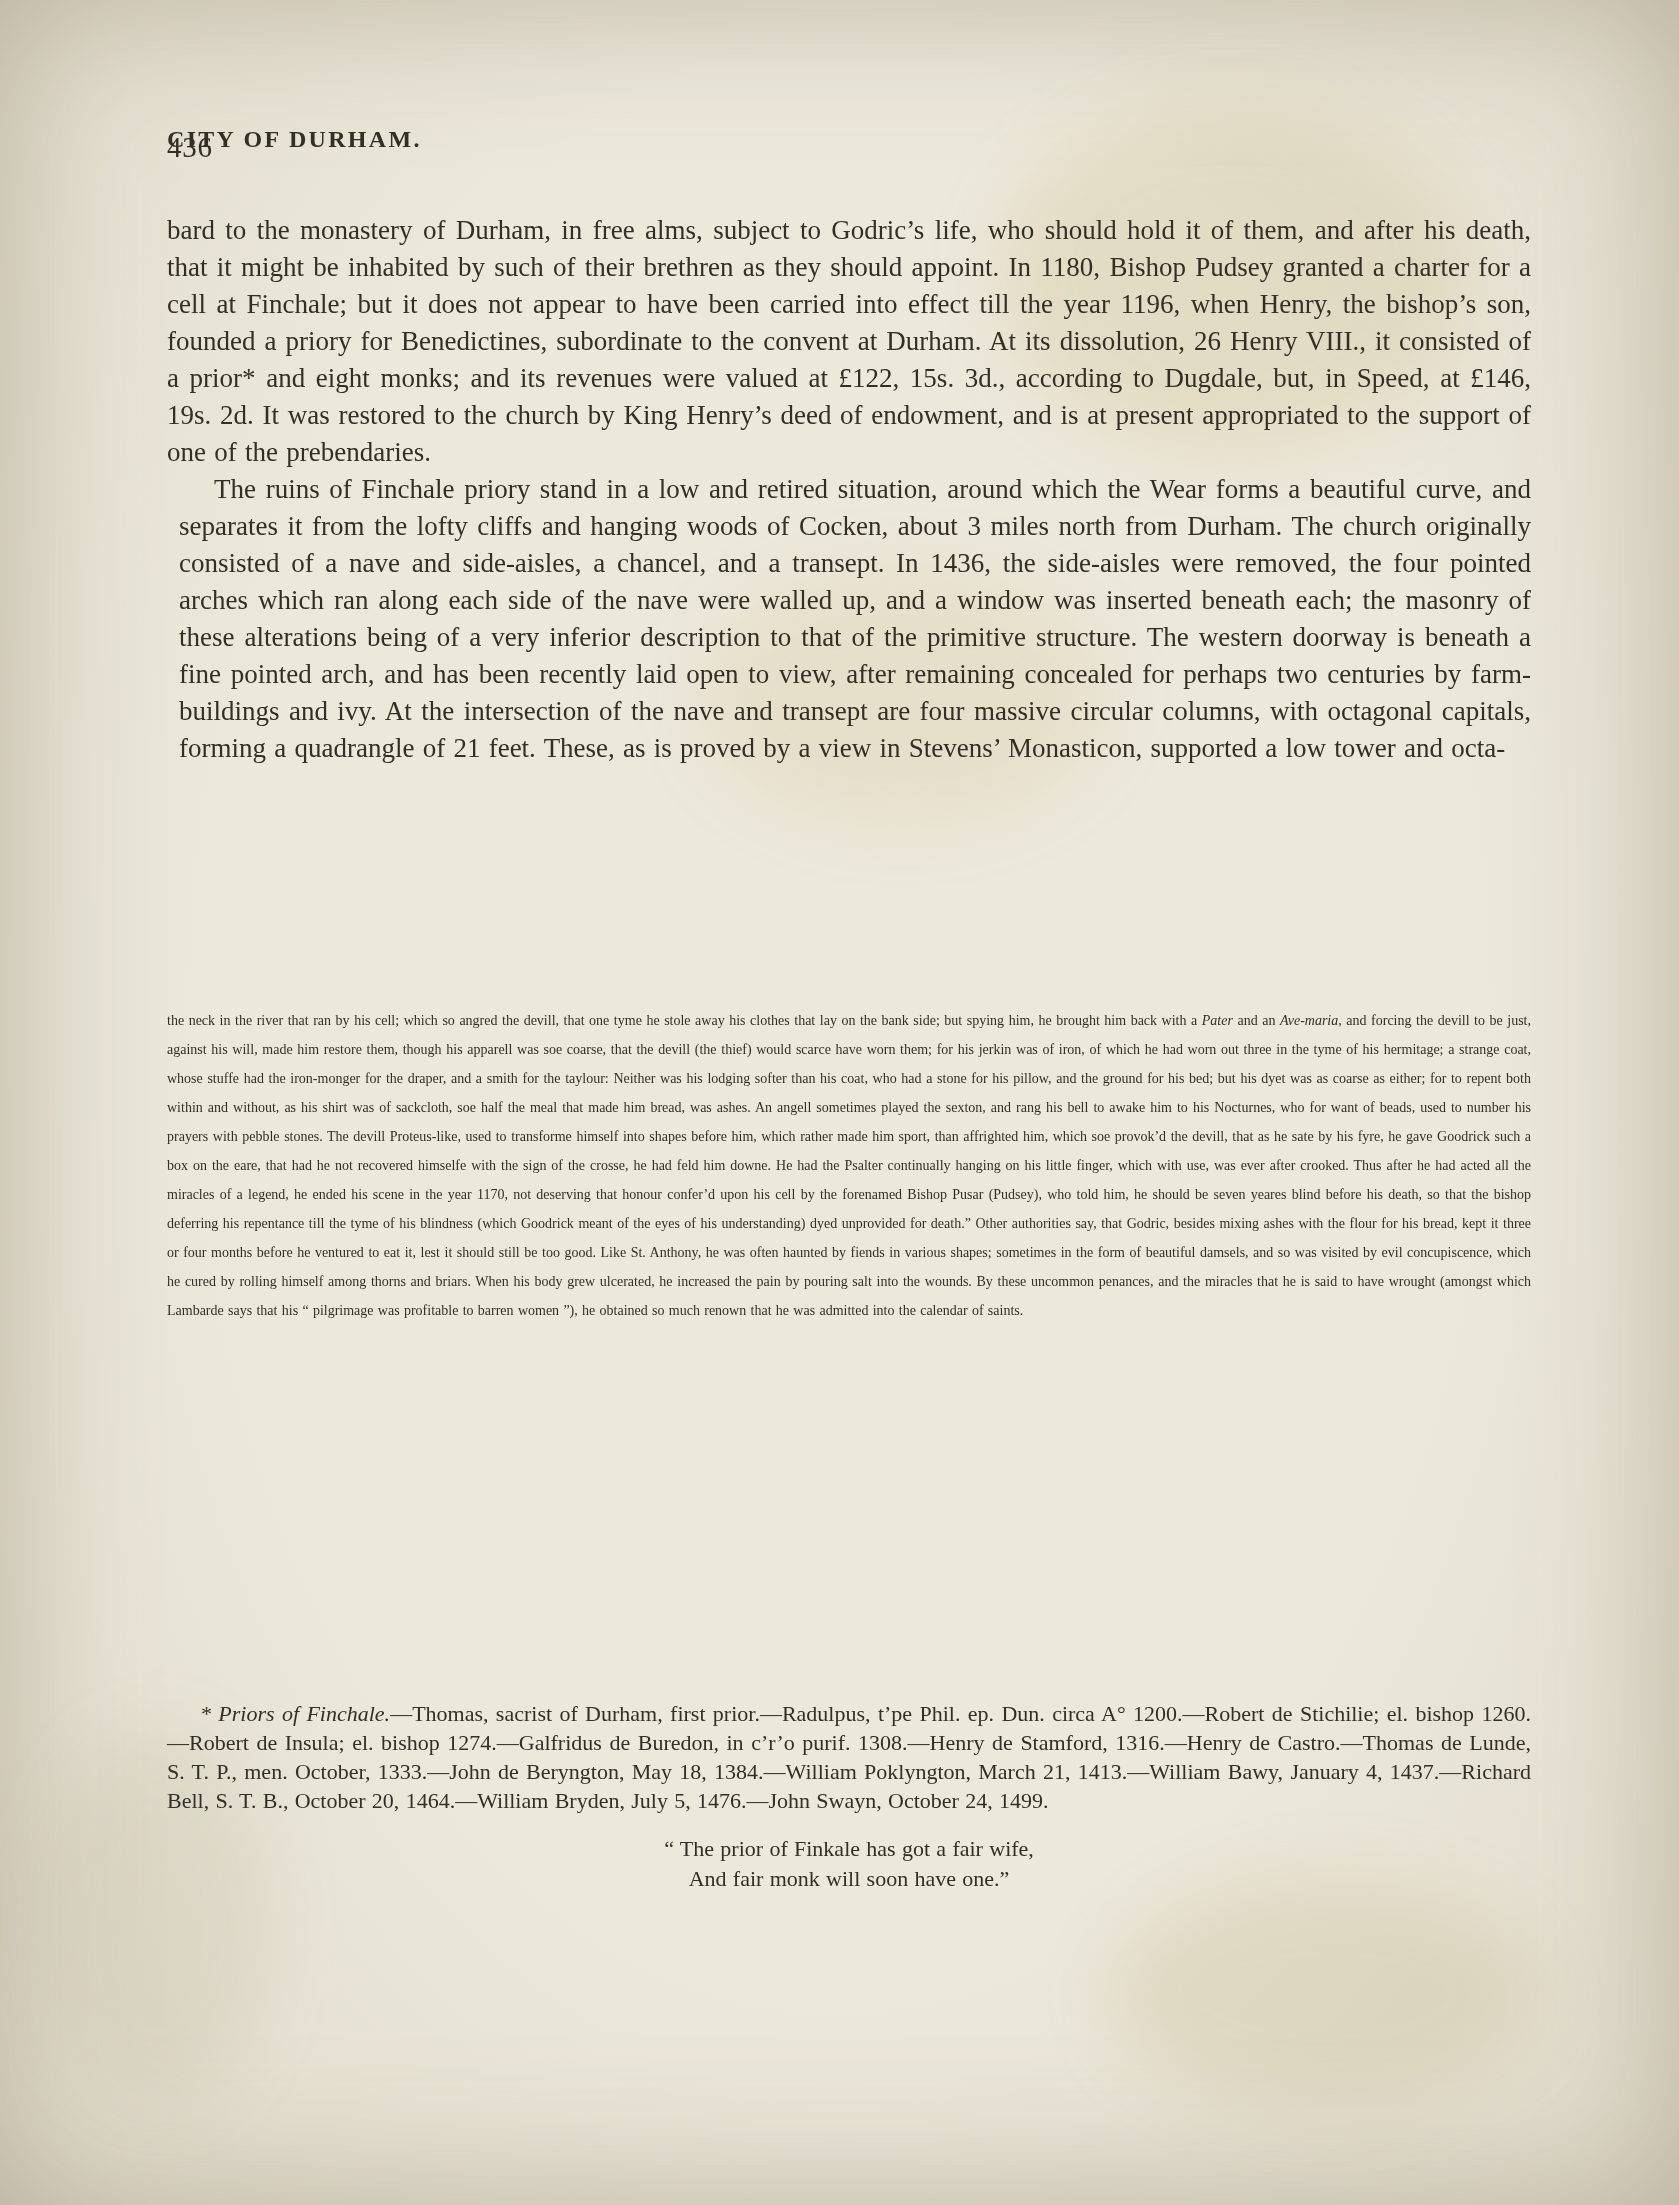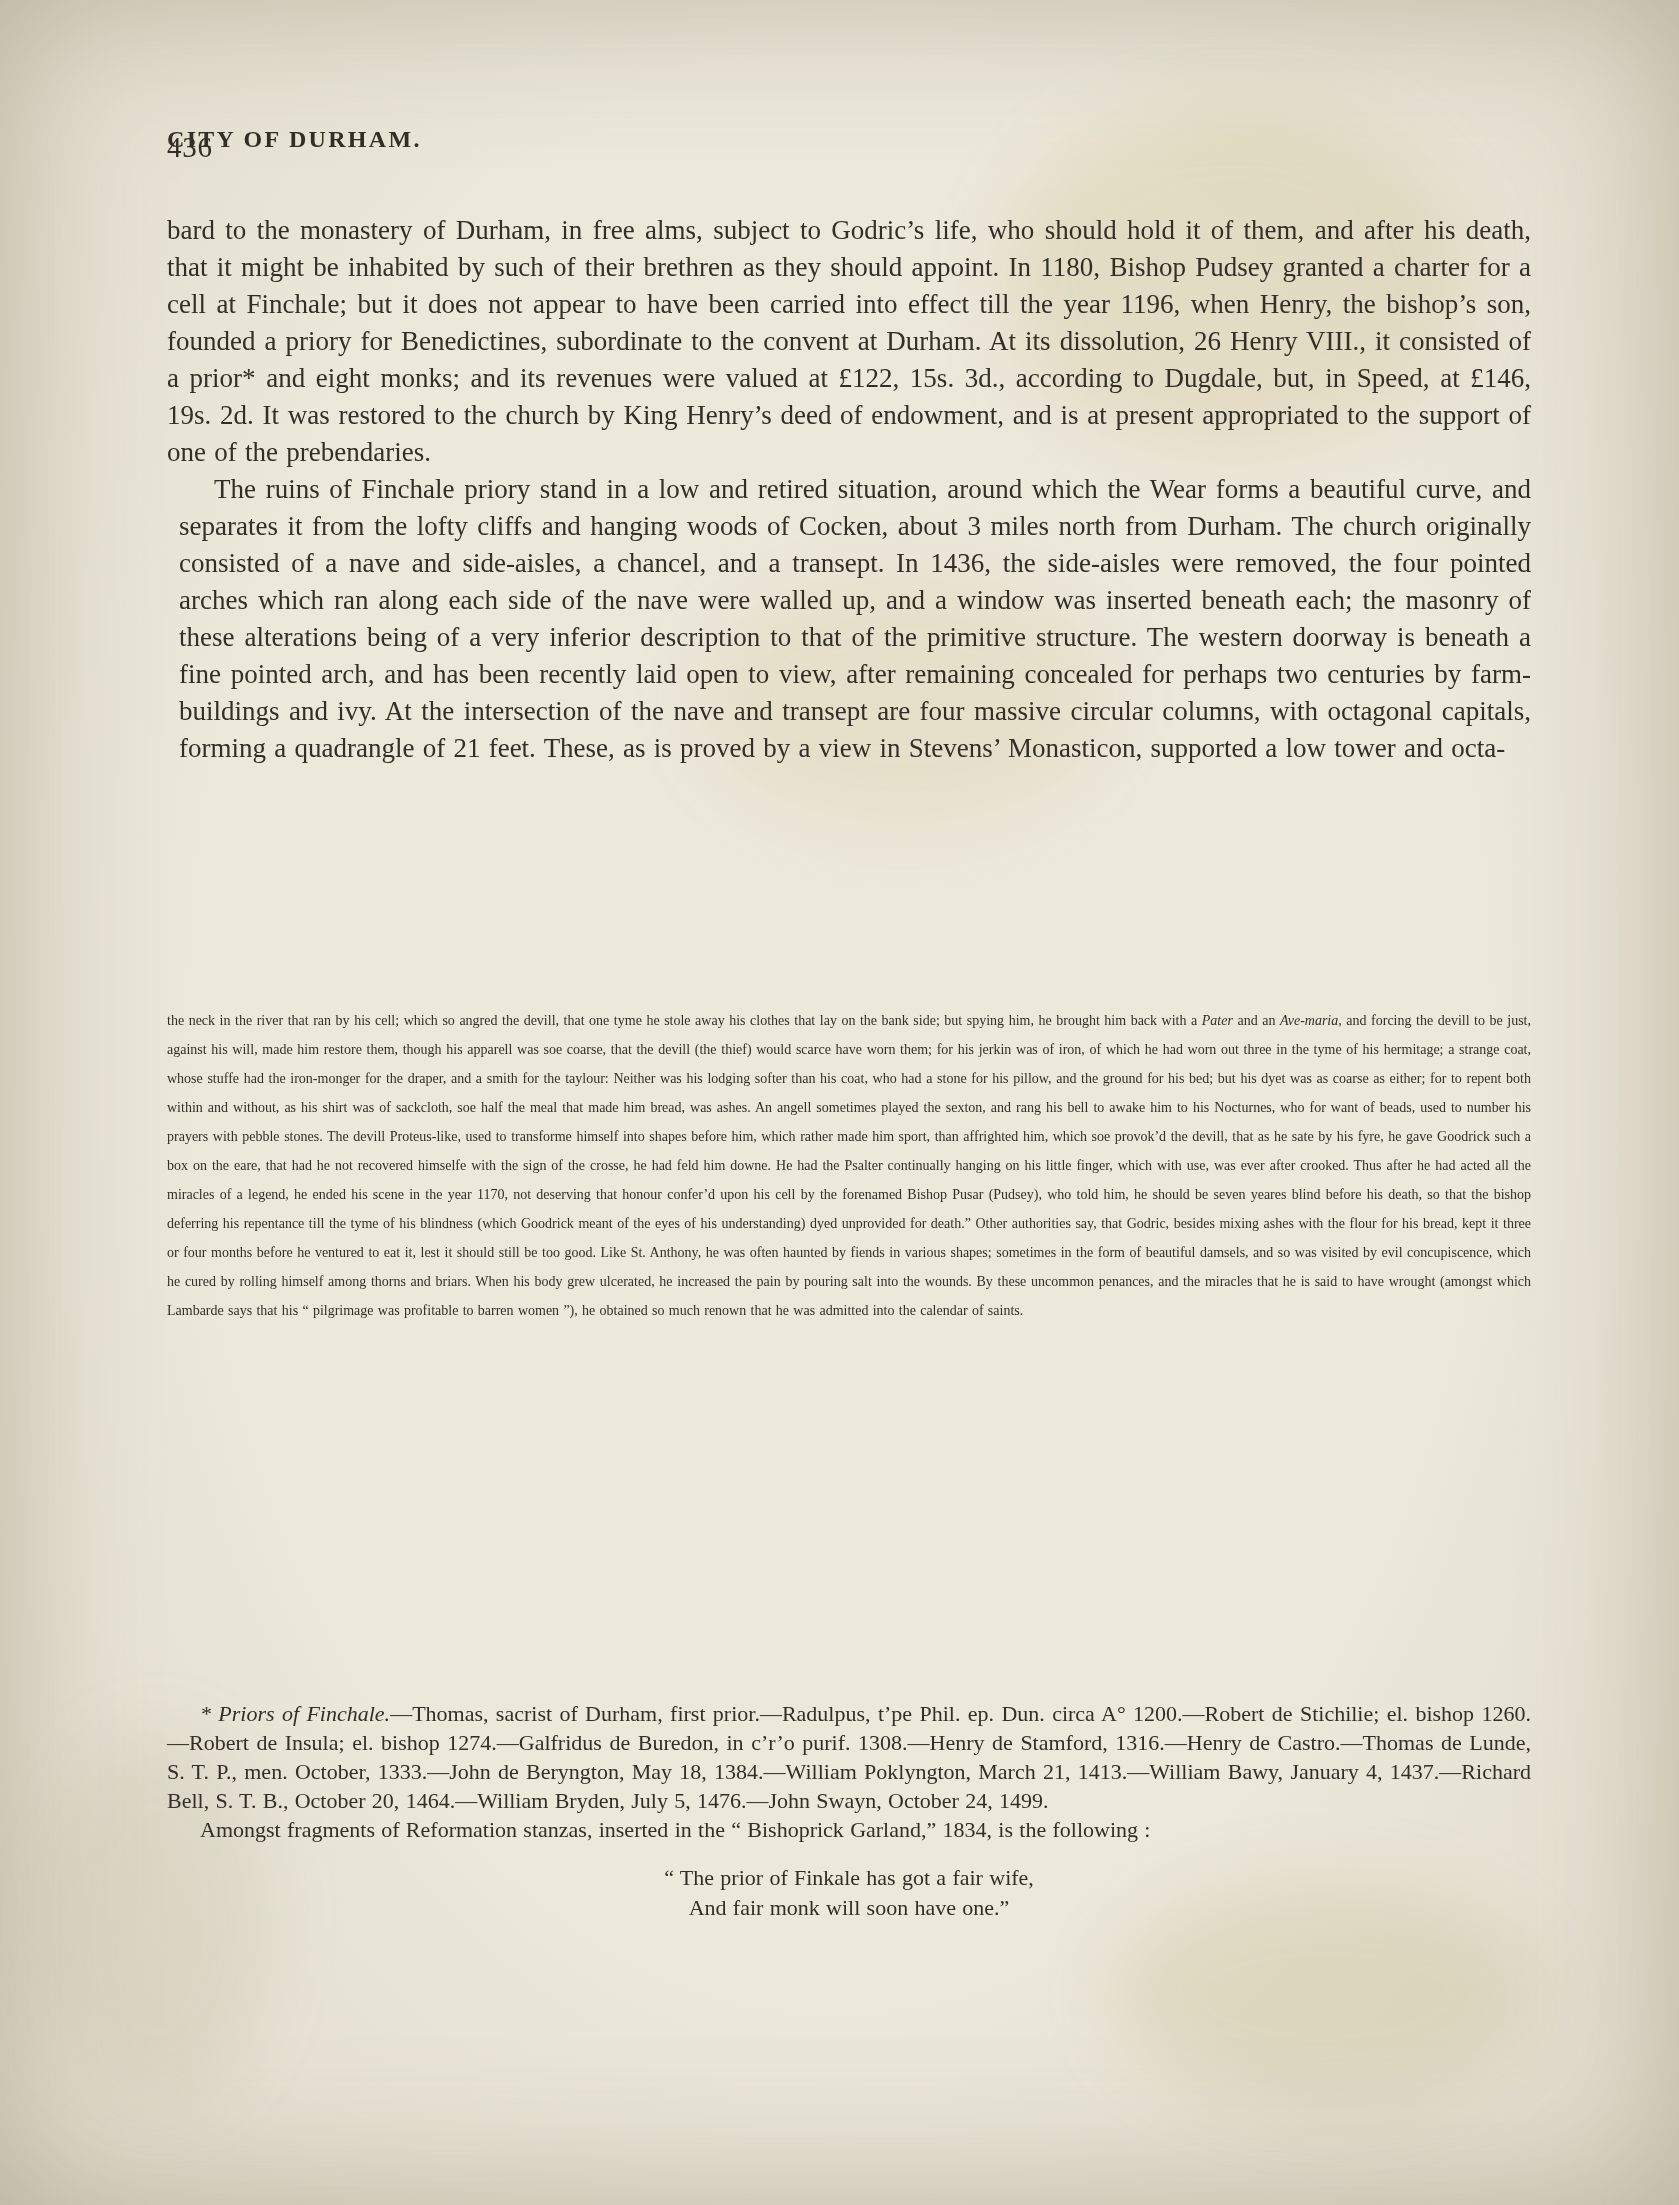--- a/index.html
+++ b/index.html
@@ -114,21 +114,20 @@
     <p>bard to the monastery of Durham, in free alms, subject to Godric’s life, who should hold it of them, and after his death, that it might be inhabited by such of their brethren as they should appoint. In 1180, Bishop Pudsey granted a charter for a cell at Finchale; but it does not appear to have been carried into effect till the year 1196, when Henry, the bishop’s son, founded a priory for Benedictines, subordinate to the convent at Durham.  At its dissolution, 26 Henry VIII., it consisted of a prior* and eight monks; and its revenues were valued at £122, 15s. 3d., according to Dugdale, but, in Speed, at £146, 19s. 2d.  It was restored to the church by King Henry’s deed of endowment, and is at present appropriated to the support of one of the prebendaries.</p>
     <p class="indented">The ruins of Finchale priory stand in a low and retired situation, around which the Wear forms a beautiful curve, and separates it from the lofty cliffs and hanging woods of Cocken, about 3 miles north from Durham.  The church originally consisted of a nave and side-aisles, a chancel, and a transept.  In 1436, the side-aisles were removed, the four pointed arches which ran along each side of the nave were walled up, and a window was inserted beneath each; the masonry of these alterations being of a very inferior description to that of the primitive structure.  The western doorway is beneath a fine pointed arch, and has been recently laid open to view, after remaining concealed for perhaps two centuries by farm-buildings and ivy.  At the intersection of the nave and transept are four massive circular columns, with octagonal capitals, forming a quadrangle of 21 feet.  These, as is proved by a view in Stevens’ Monasticon, supported a low tower and octa-</p>
   </div>
 
   <div class="small-text">
     <p><span>the neck in the river that ran by his cell; which so angred the devill, that one tyme he stole away his clothes that lay on the bank side; but spying him, he brought him back with a </span><i>Pater</i><span> and an </span><i>Ave-maria,</i><span> and forcing the devill to be just, against his will, made him restore them, though his apparell was soe coarse, that the devill (the thief) would scarce have worn them; for his jerkin was of iron, of which he had worn out three in the tyme of his hermitage; a strange coat, whose stuffe had the iron-monger for the draper, and a smith for the taylour:  Neither was his lodging softer than his coat, who had a stone for his pillow, and the ground for his bed; but his dyet was as coarse as either; for to repent both within and without, as his shirt was of sackcloth, soe half the meal that made him bread, was ashes.  An angell sometimes played the sexton, and rang his bell to awake him to his Nocturnes, who for want of beads, used to number his prayers with pebble stones.  The devill Proteus-like, used to transforme himself into shapes before him, which rather made him sport, than affrighted him, which soe provok’d the devill, that as he sate by his fyre, he gave Goodrick such a box on the eare, that had he not recovered himselfe with the sign of the crosse, he had feld him downe.  He had the Psalter continually hanging on his little finger, which with use, was ever after crooked.  Thus after he had acted all the miracles of a legend, he ended his scene in the year 1170, not deserving that honour confer’d upon his cell by the forenamed Bishop Pusar (Pudsey), who told him, he should be seven yeares blind before his death, so that the bishop deferring his repentance till the tyme of his blindness (which Goodrick meant of the eyes of his understanding) dyed unprovided for death.”  Other authorities say, that Godric, besides mixing ashes with the flour for his bread, kept it three or four months before he ventured to eat it, lest it should still be too good.  Like St. Anthony, he was often haunted by fiends in various shapes; sometimes in the form of beautiful damsels, and so was visited by evil concupiscence, which he cured by rolling himself among thorns and briars.  When his body grew ulcerated, he increased the pain by pouring salt into the wounds.  By these uncommon penances, and the miracles that he is said to have wrought (amongst which Lambarde says that his “ pilgrimage was profitable to barren women ”), he obtained so much renown that he was admitted into the calendar of saints.</span></p>
   </div>
 
   <div class="footnotes">
     <p><i>* Priors of Finchale.</i><span>—Thomas, sacrist of Durham, first prior.—Radulpus, t’pe Phil. ep. Dun. circa A° 1200.—Robert de Stichilie; el. bishop 1260.—Robert de Insula; el. bishop 1274.—Galfridus de Buredon, in c’r’o purif. 1308.—Henry de Stamford, 1316.—Henry de Castro.—Thomas de Lunde, S. T. P., men. October, 1333.—John de Beryngton, May 18, 1384.—William Poklyngton, March 21, 1413.—William Bawy, January 4, 1437.—Richard Bell, S. T. B., October 20, 1464.—William Bryden, July 5, 1476.—John Swayn, October 24, 1499.</span></p>
-    <p>Amongst fragments of Reformation stanzas, inserted in the “ Bishoprick Garland,” 1834, is the following :</p>
     <div class="verse">
       <div>“ The prior of Finkale has got a fair wife,</div>
       <div>And fair monk will soon have one.”</div>
     </div>
   </div>
 
 </div>
 
 
 </body></html>

